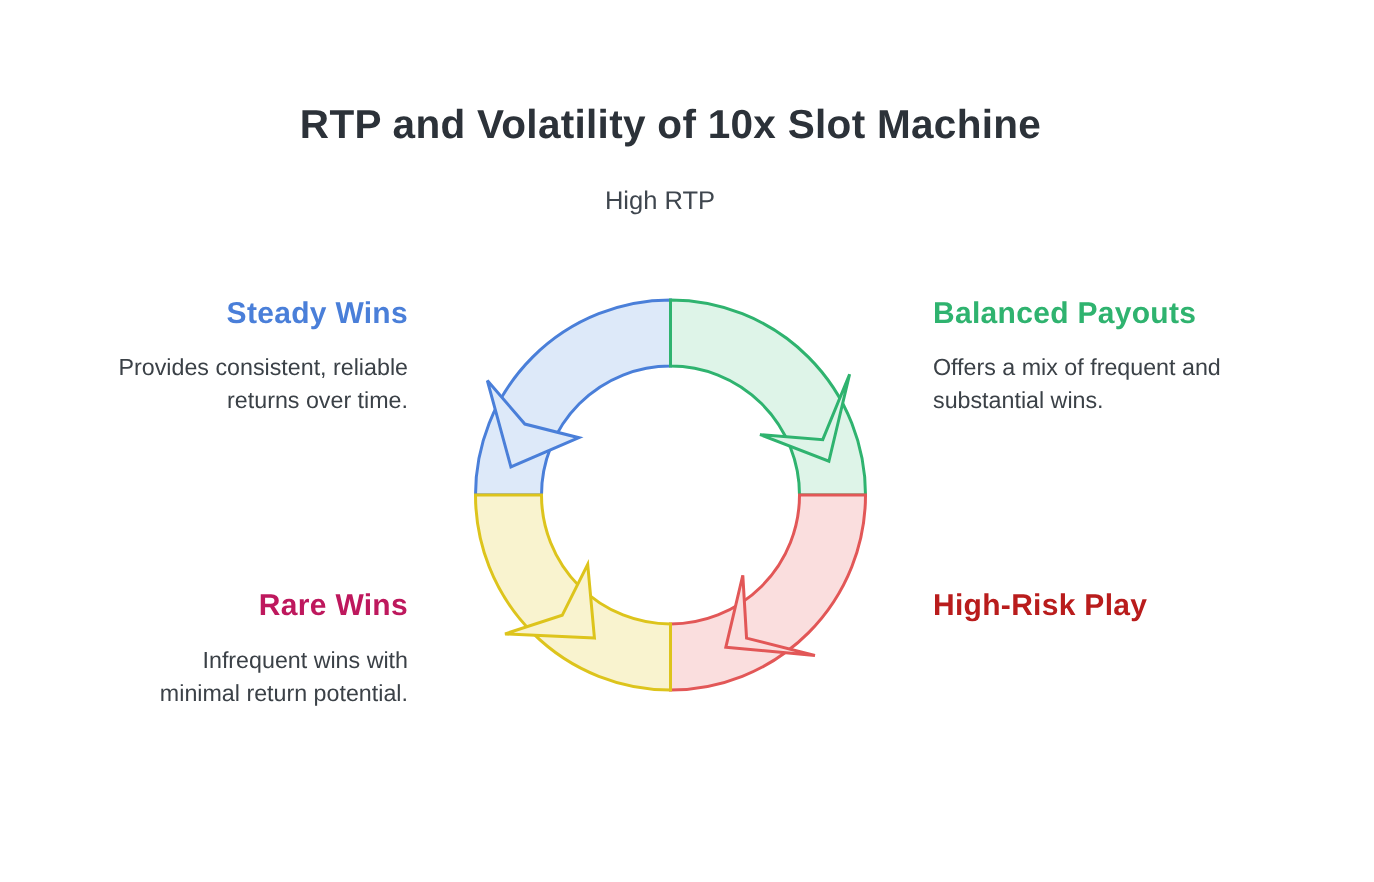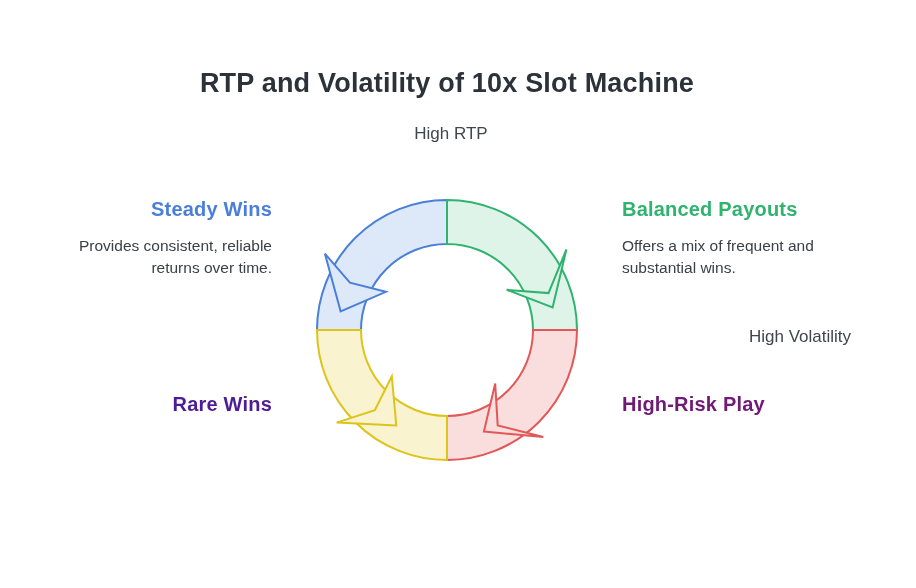--- a/index.html
+++ b/index.html
@@ -13,51 +13,50 @@
 
   .title {
     position:absolute; top:36px; left:0; width:894px;
     text-align:center;
     font-size:27px; font-weight:700; color:#2c3239; letter-spacing:0.2px;margin-top:32px;
   }
 
   .axis-label {
     position:absolute; font-size:17px; color:#3f464e; text-align:center;
   }
-  .axis-top    { top:124px; left:291px; width:320px; }
+  .axis-top    { top:124px; left:280px; width:320px; }
   .axis-bottom { top:528px; left:287px; width:320px; }
   .axis-left   { top:327px; left:0px;   width:192px; }
   .axis-right  { top:327px; left:705px; width:190px; }
 
   .diagram-svg { position:absolute; left:287px; top:170px; width:320px; height:320px; }
   .diagram-svg path { stroke-width:2; stroke-linejoin:miter; }
 
   .qblock { position:absolute; width:252px; }
   .qblock h2 { font-size:20px; font-weight:700; letter-spacing:0.2px; line-height:26px; }
   .qblock p  { font-size:15.5px; line-height:22px; color:#3b4147; white-space:pre-line; margin-top:13px; }
 
   .q-left  { left:20px;  text-align:right; }
   .q-right { left:622px; width:262px; text-align:left; }
   .row-top    { top:196px; }
   .row-bottom { top:391px; }
 
   .c-steady   { color:#4a7fd9; }
   .c-balanced { color:#2fb36f; }
-  .c-rare     { color:#4c1d95; }
-  .c-risk     { color:#701a75; }
+  .c-rare     { color:#be185d; }
+  .c-risk     { color:#b91c1c; }
 </style>
 </head>
 <body>
 
 <div class="page">
 
   <h1 class="title">RTP and Volatility of 10x Slot Machine</h1>
 
   <div class="axis-label axis-top">High RTP</div>
-  <div class="axis-label axis-right">High Volatility</div>
 
   <svg class="diagram-svg" viewBox="0 0 320 320" aria-hidden="true">
 
     <path d="M30,160 A130,130 0 0 1 160,30 L160,74 A86,86 0 0 0 74,160 Z" fill="#dde9f9" stroke="#4a7fd9"></path>
     <path d="M160,30 A130,130 0 0 1 290,160 L246,160 A86,86 0 0 0 160,74 Z" fill="#def4e8" stroke="#2fb36f"></path>
     <path d="M290,160 A130,130 0 0 1 160,290 L160,246 A86,86 0 0 0 246,160 Z" fill="#fadede" stroke="#e25757"></path>
     <path d="M160,290 A130,130 0 0 1 30,160 L74,160 A86,86 0 0 0 160,246 Z" fill="#f9f3cf" stroke="#ddc41c"></path>
 
     <path d="M53.6,141.3 L37.9,83.7 L62.9,112.7 L98.9,121.8 Z" fill="#dde9f9" stroke="#4a7fd9"></path>
     <path d="M265.6,137.5 L279.4,79.5 L261.5,123.1 L219.7,119.8 Z" fill="#def4e8" stroke="#2fb36f"></path>
@@ -72,19 +71,21 @@
   </div>
 
   <div class="qblock q-right row-top">
     <h2 class="c-balanced">Balanced Payouts</h2>
     <p>Offers a mix of frequent and
 substantial wins.</p>
   </div>
 
   <div class="qblock q-left row-bottom">
     <h2 class="c-rare">Rare Wins</h2>
+    <p>Infrequent wins with
+minimal return potential.</p>
   </div>
 
   <div class="qblock q-right row-bottom">
     <h2 class="c-risk">High-Risk Play</h2>
   </div>
 
 </div>
 
 </body></html>

